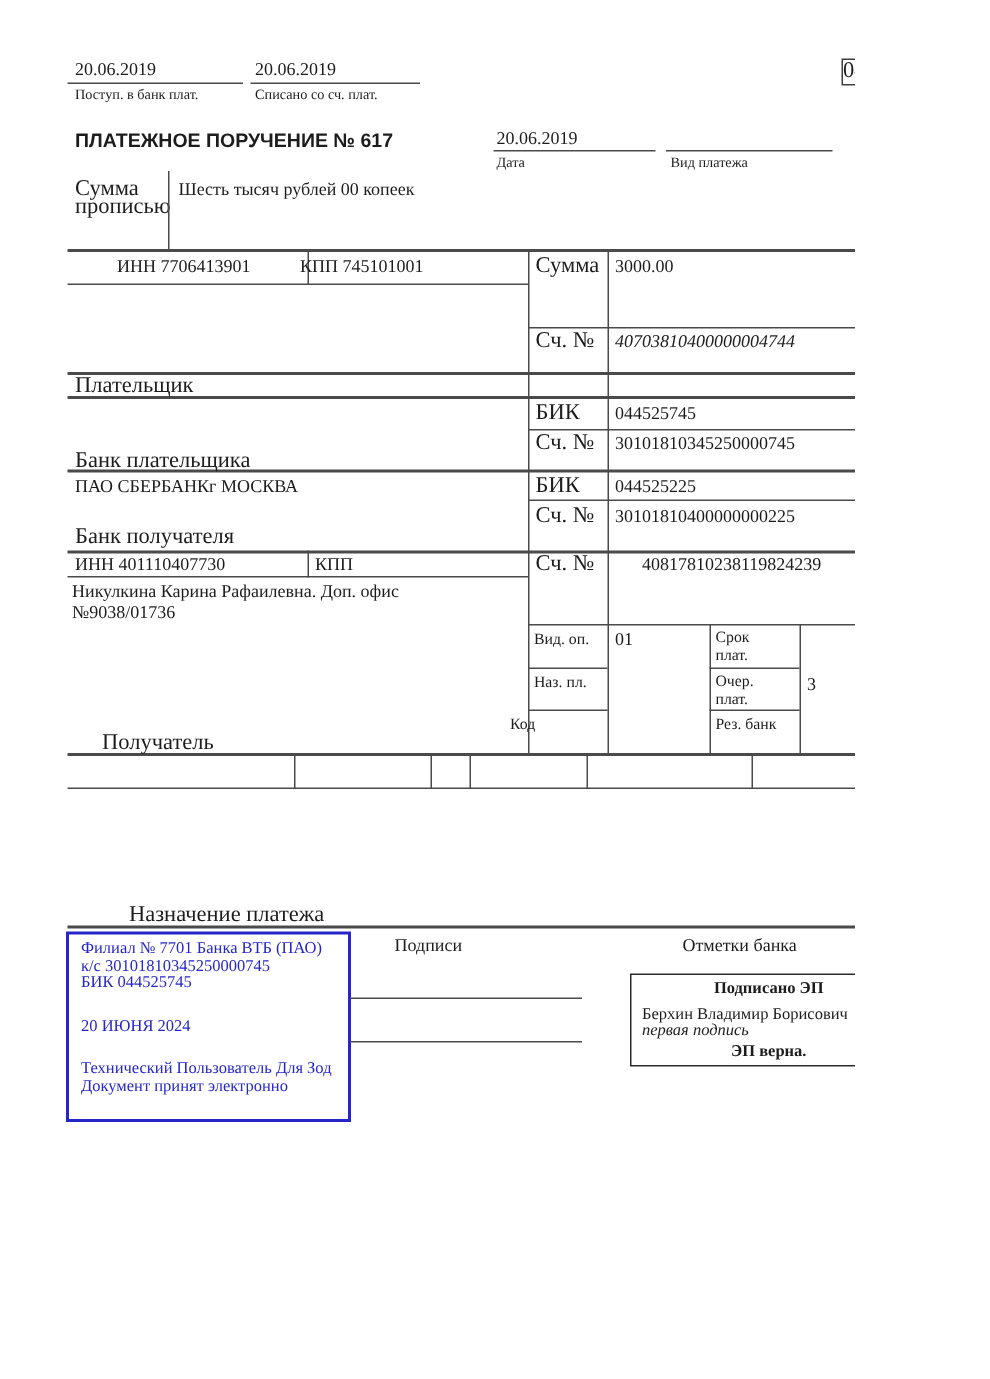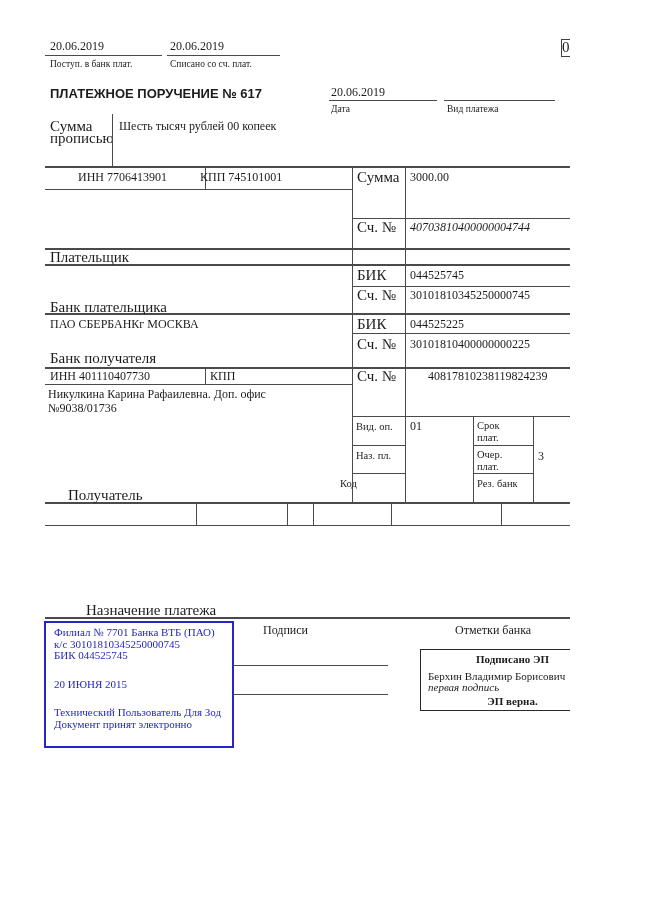--- a/index.html
+++ b/index.html
@@ -132,21 +132,21 @@
   <div class="vl" style="left:501px;top:503px;height:23px;"></div>
   <div class="vl" style="left:582px;top:503px;height:23px;"></div>
   <div class="vl" style="left:608px;top:503px;height:23px;"></div>
 
   <div class="abs t11 nw" style="left:50px;top:604px;margin-left:36px;">Назначение платежа</div>
 
   <div class="bluebox">
     <div class="bb-line">Филиал № 7701 Банка ВТБ (ПАО)</div>
     <div class="bb-line">к/с 30101810345250000745</div>
     <div class="bb-line">БИК 044525745</div>
-    <div class="bb-line bb-gap">20 ИЮНЯ 2015</div>
+    <div class="bb-line bb-gap">20 ИЮНЯ 2024</div>
     <div class="bb-gap" style="white-space:normal;">Технический Пользователь Для Зод</div>
     <div class="bb-line">Документ принят электронно</div>
   </div>
 
   <div class="abs t12 nw" style="left:263px;top:624px;">Подписи</div>
   <div class="hl" style="left:233px;top:665px;width:155px;"></div>
   <div class="hl" style="left:233px;top:694px;width:155px;"></div>
 
   <div class="abs t12 nw" style="left:455px;top:624px;">Отметки банка</div>
   <div class="stampbox">

